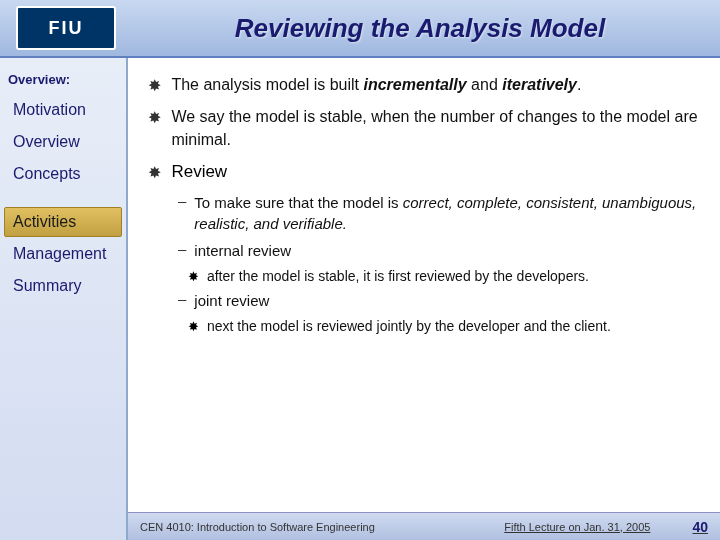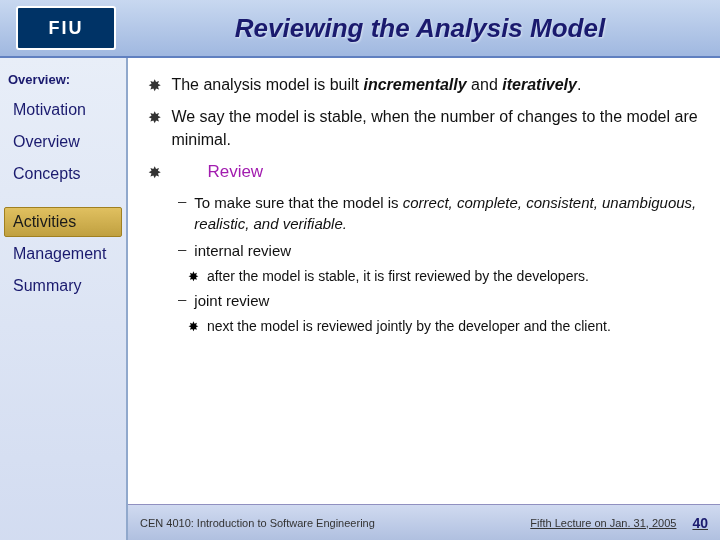--- a/index.html
+++ b/index.html
@@ -126,22 +126,21 @@
     .review-section {
       margin-top: 8px;
     }
     .review-header {
       display: flex;
       align-items: center;
       margin-bottom: 10px;
     }
     .review-title {
       font-size: 17px;
-      color: #a21caf;
-      margin-left: 36px;
+      color: #000000;
     }
 
     .dash-item {
       display: flex;
       align-items: flex-start;
       margin-left: 30px;
       margin-bottom: 6px;
     }
     .dash {
       font-size: 15px;
@@ -178,41 +177,42 @@
       color: #111;
       line-height: 1.35;
     }
 
     
     .footer {
       position: absolute;
       bottom: 0;
       left: 128px;
       right: 0;
-      height: 36px;
+      height: 28px;
       background: linear-gradient(to bottom, #d0daf0, #b0c0e0);
       border-top: 1px solid #9090c0;
       display: flex;
       align-items: center;
       justify-content: space-between;
       padding: 0 12px;
       font-size: 11px;
       color: #333;
     }
     .footer-left { }
     .footer-right {
       display: flex;
       align-items: center;
       gap: 16px;
       text-decoration: underline;
     }
     .footer-page {
       font-size: 14px;
       font-weight: bold;
       color: #1a1a6e;
+      margin-left: 26px;
     }
   </style>
 </head>
 <body>
 
 <div class="header">
   <div class="header-logo">
     <div class="fiu-logo">
       <span>FIU</span>
     </div>

